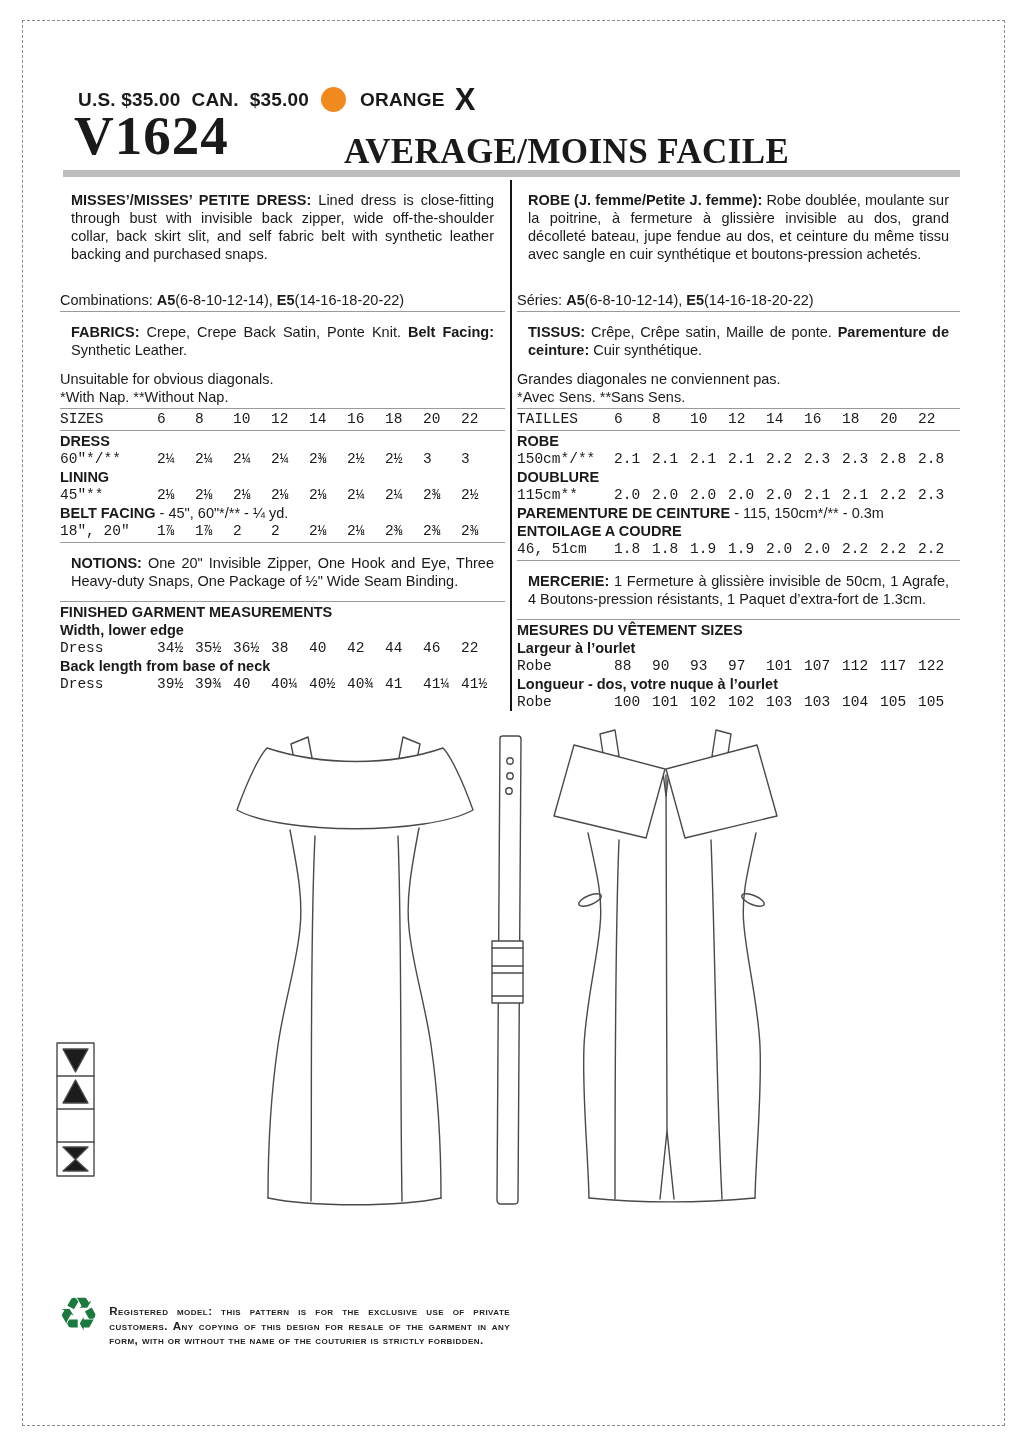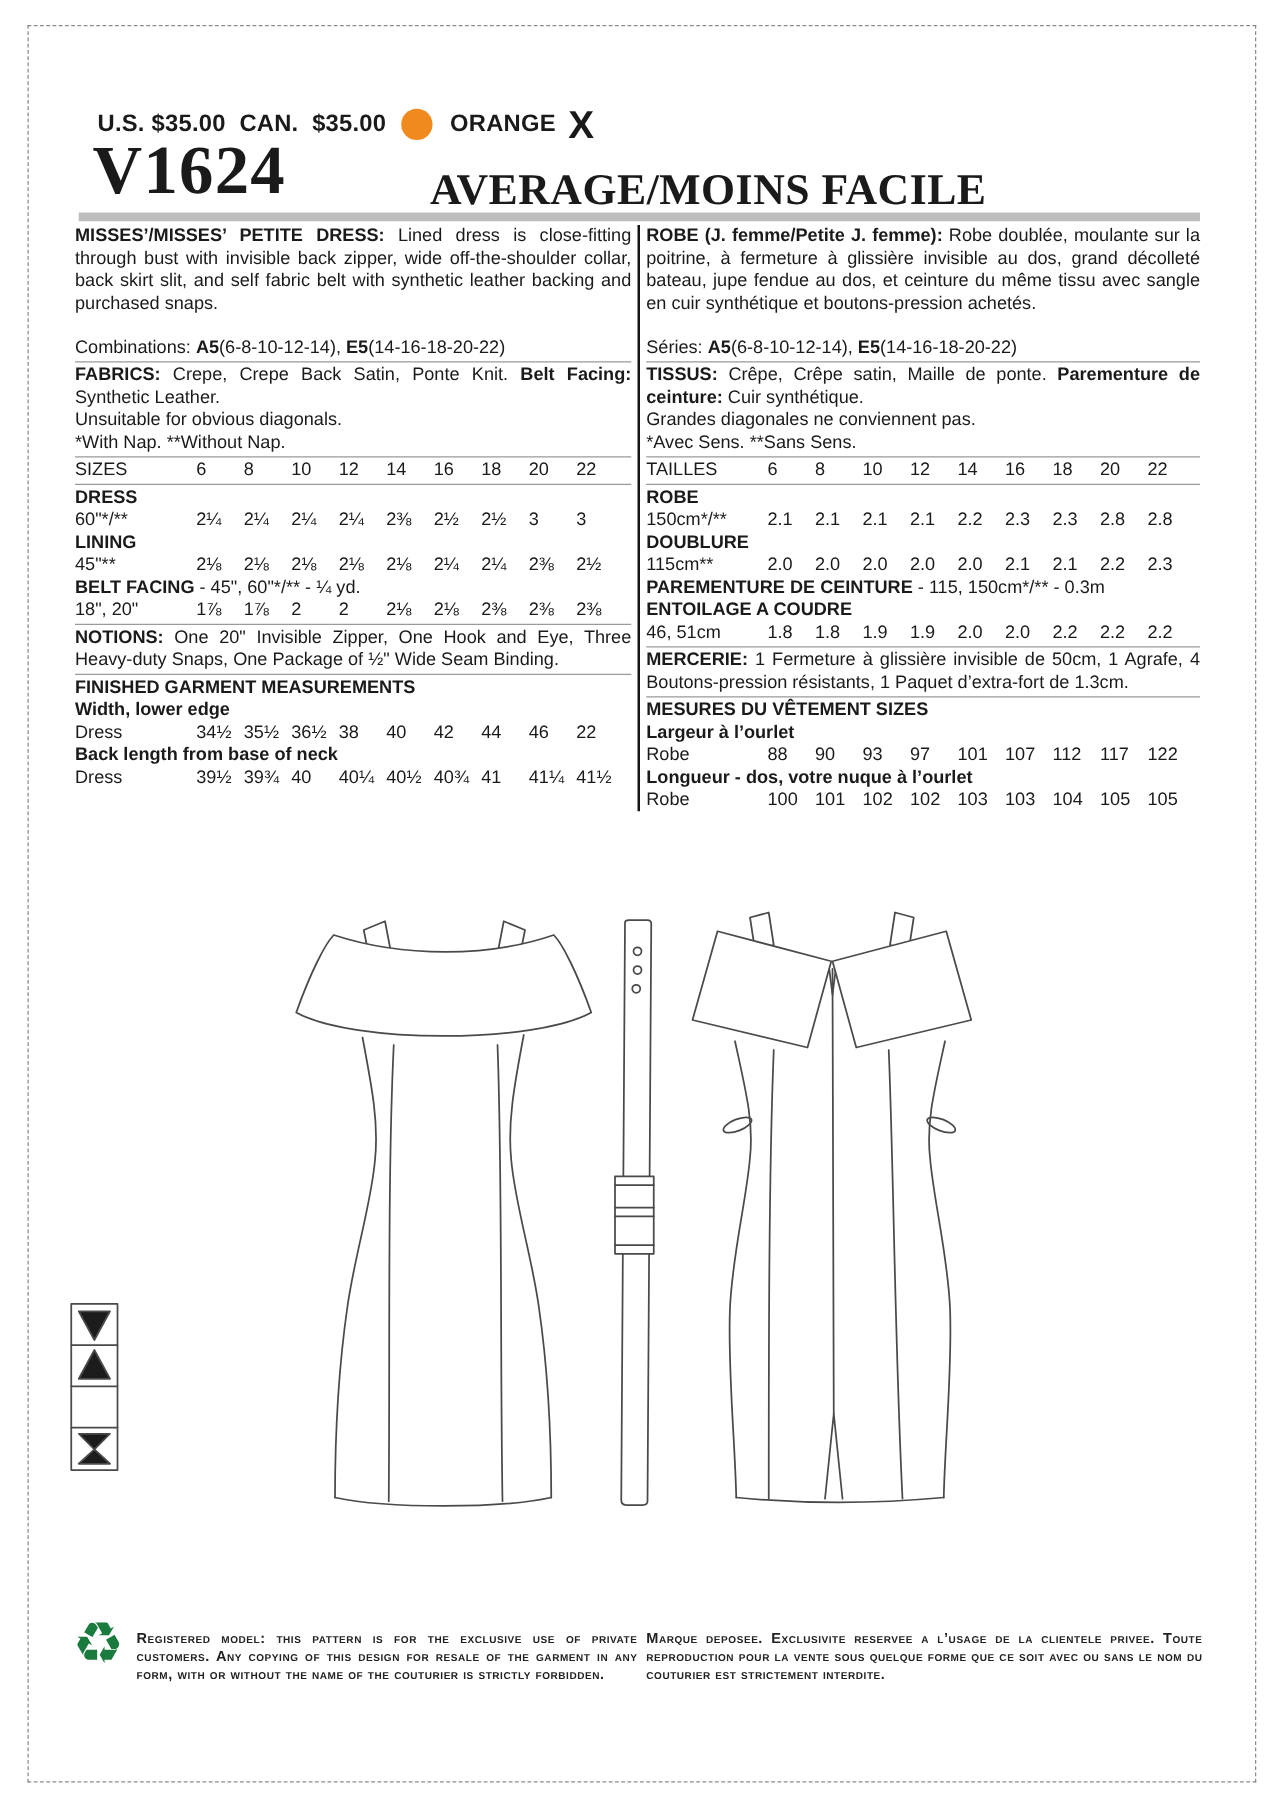--- a/index.html
+++ b/index.html
@@ -11,24 +11,24 @@
   .color-code{font-size:31px;font-weight:bold;margin-left:10px;line-height:1;}
   .pattern-number{position:absolute;left:74px;top:104px;font-family:"Liberation Serif",serif;font-weight:bold;font-size:55px;letter-spacing:1px;}
   .difficulty{position:absolute;left:344px;top:132px;font-family:"Liberation Serif",serif;font-weight:bold;font-size:35px;letter-spacing:.4px;}
   .gray-band{position:absolute;left:63px;top:170px;width:897px;height:7px;background:#bdbdbd;}
   
   .columns{position:absolute;left:60px;top:180px;width:902px;display:flex;align-items:stretch;}
   .col{width:445px;font-size:14.5px;line-height:18px;}
   .col.fr{width:443px;}
   .divider{width:2px;background:#141414;margin:0 5px;}
   .b{font-weight:bold;}
-  p.just{text-align:justify;margin:0;}
+  p.just{text-align:justify;margin:11px;}
   .spacer{height:17px;}
   .rule{border-top:1px solid #9a9a9a;margin:2px 0 1px 0;height:0;}
-  .trow{display:flex;}
+  .trow{display:flex;font-family:Liberation Mono, monospace;}
   .trow .cl{flex:0 0 97px;}
   .trow .cv{flex:0 0 38px;}
   
   .footer{position:absolute;left:58px;top:1292px;width:904px;display:flex;}
   .f-left{width:452px;display:flex;}
   .recycle{font-size:46px;line-height:44px;color:#1b7a3d;margin:0 10px 0 0;flex:0 0 auto;}
   .f-text{font-size:11.6px;line-height:14.6px;font-variant:small-caps;font-weight:bold;letter-spacing:.45px;text-align:justify;margin:12px 0 0 0;color:#222;}
   .f-right{width:445px;margin-left:7px;}
   
   .art{position:absolute;left:0;top:0;width:1024px;height:1448px;}
@@ -294,16 +294,13 @@
       <path d="M757,745 L666,769 L685,838 L777,816 Z" fill="#fff"></path>
     </g>
   </g>
 </svg>
 
 <div class="footer">
   <div class="f-left">
     <span class="recycle" style="color: rgb(27, 122, 61);">♻</span>
     <p class="f-text">Registered model: this pattern is for the exclusive use of private customers. Any copying of this design for resale of the garment in any form, with or without the name of the couturier is strictly forbidden.</p>
   </div>
-  <div class="f-right">
-    <p class="f-text">Marque deposee. Exclusivite reservee a l’usage de la clientele privee. Toute reproduction pour la vente sous quelque forme que ce soit avec ou sans le nom du couturier est strictement interdite.</p>
-  </div>
 </div>
 
 </body></html>

